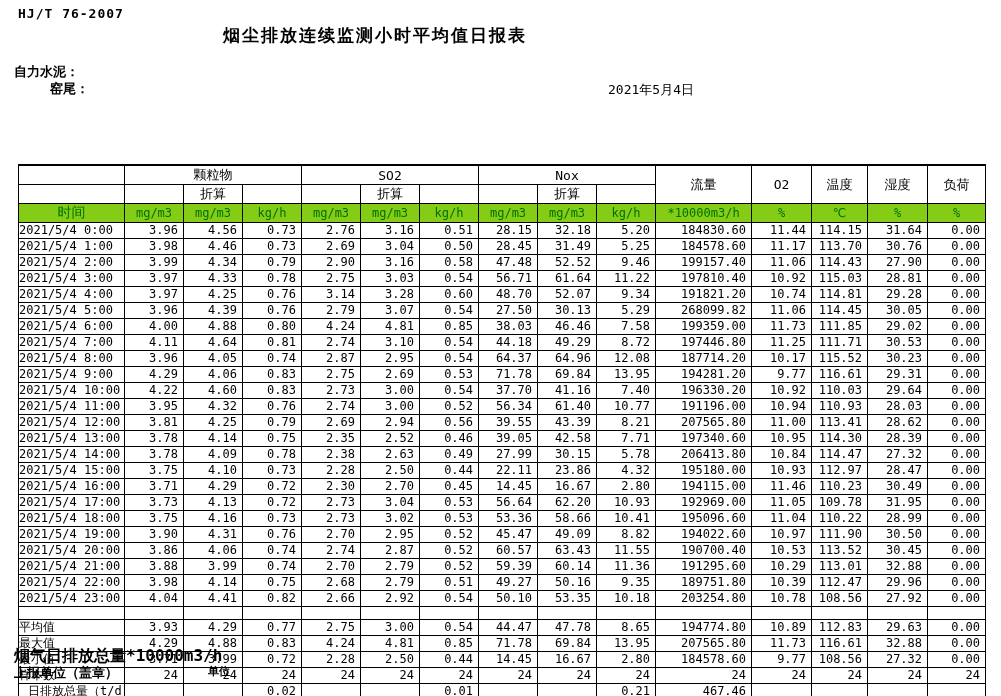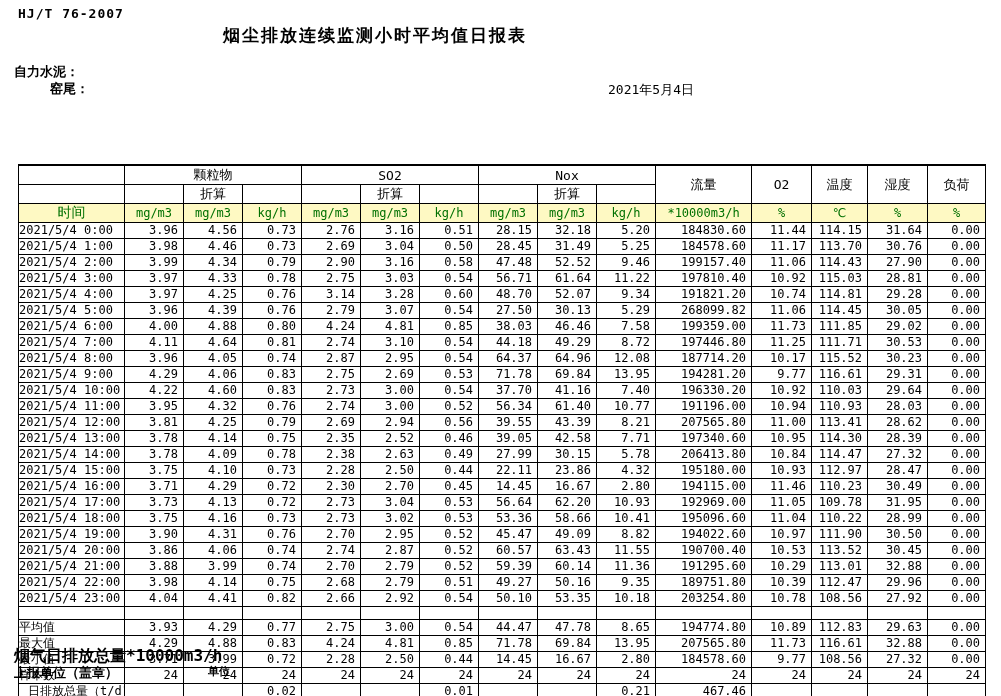--- a/index.html
+++ b/index.html
@@ -18,21 +18,21 @@
     border-collapse:collapse;table-layout:fixed;
     border-top:2px solid #000;border-bottom:2px solid #000;margin-top:46px;
   }
   table.report th, table.report td{
     border:1px solid #000;overflow:hidden;white-space:nowrap;
     font-weight:normal;padding:0;
   }
   thead th{text-align:center;background:#fff;}
   .grp-row th{height:16px;font-size:13px;}
   .conv-row th{height:15px;font-size:13px;}
-  .unit-row th{height:16px;font-size:12px;background:#fef9c3;color:#017001;}
+  .unit-row th{height:16px;font-size:12px;background:#84cc16;color:#017001;}
   .unit-row th.time-hdr{font-size:14px;}
   tbody td{height:15px;font-size:12px;line-height:15px;}
   tbody td.time{text-align:left;padding-right:8px;}
   tbody td.time.left{text-align:center;padding-left:9px;padding-right:0;}
   tbody td.num{text-align:right;padding-right:5px;}
   tbody tr.spacer td{height:12px;}
 
   .footer-flow{position:absolute;left:14px;top:646px;font-size:16px;font-weight:bold;}
   .footer-report-unit{position:absolute;left:14px;top:664px;font-size:13px;font-weight:bold;}
   .footer-unit{position:absolute;left:208px;top:664px;font-size:11px;font-weight:bold;}

